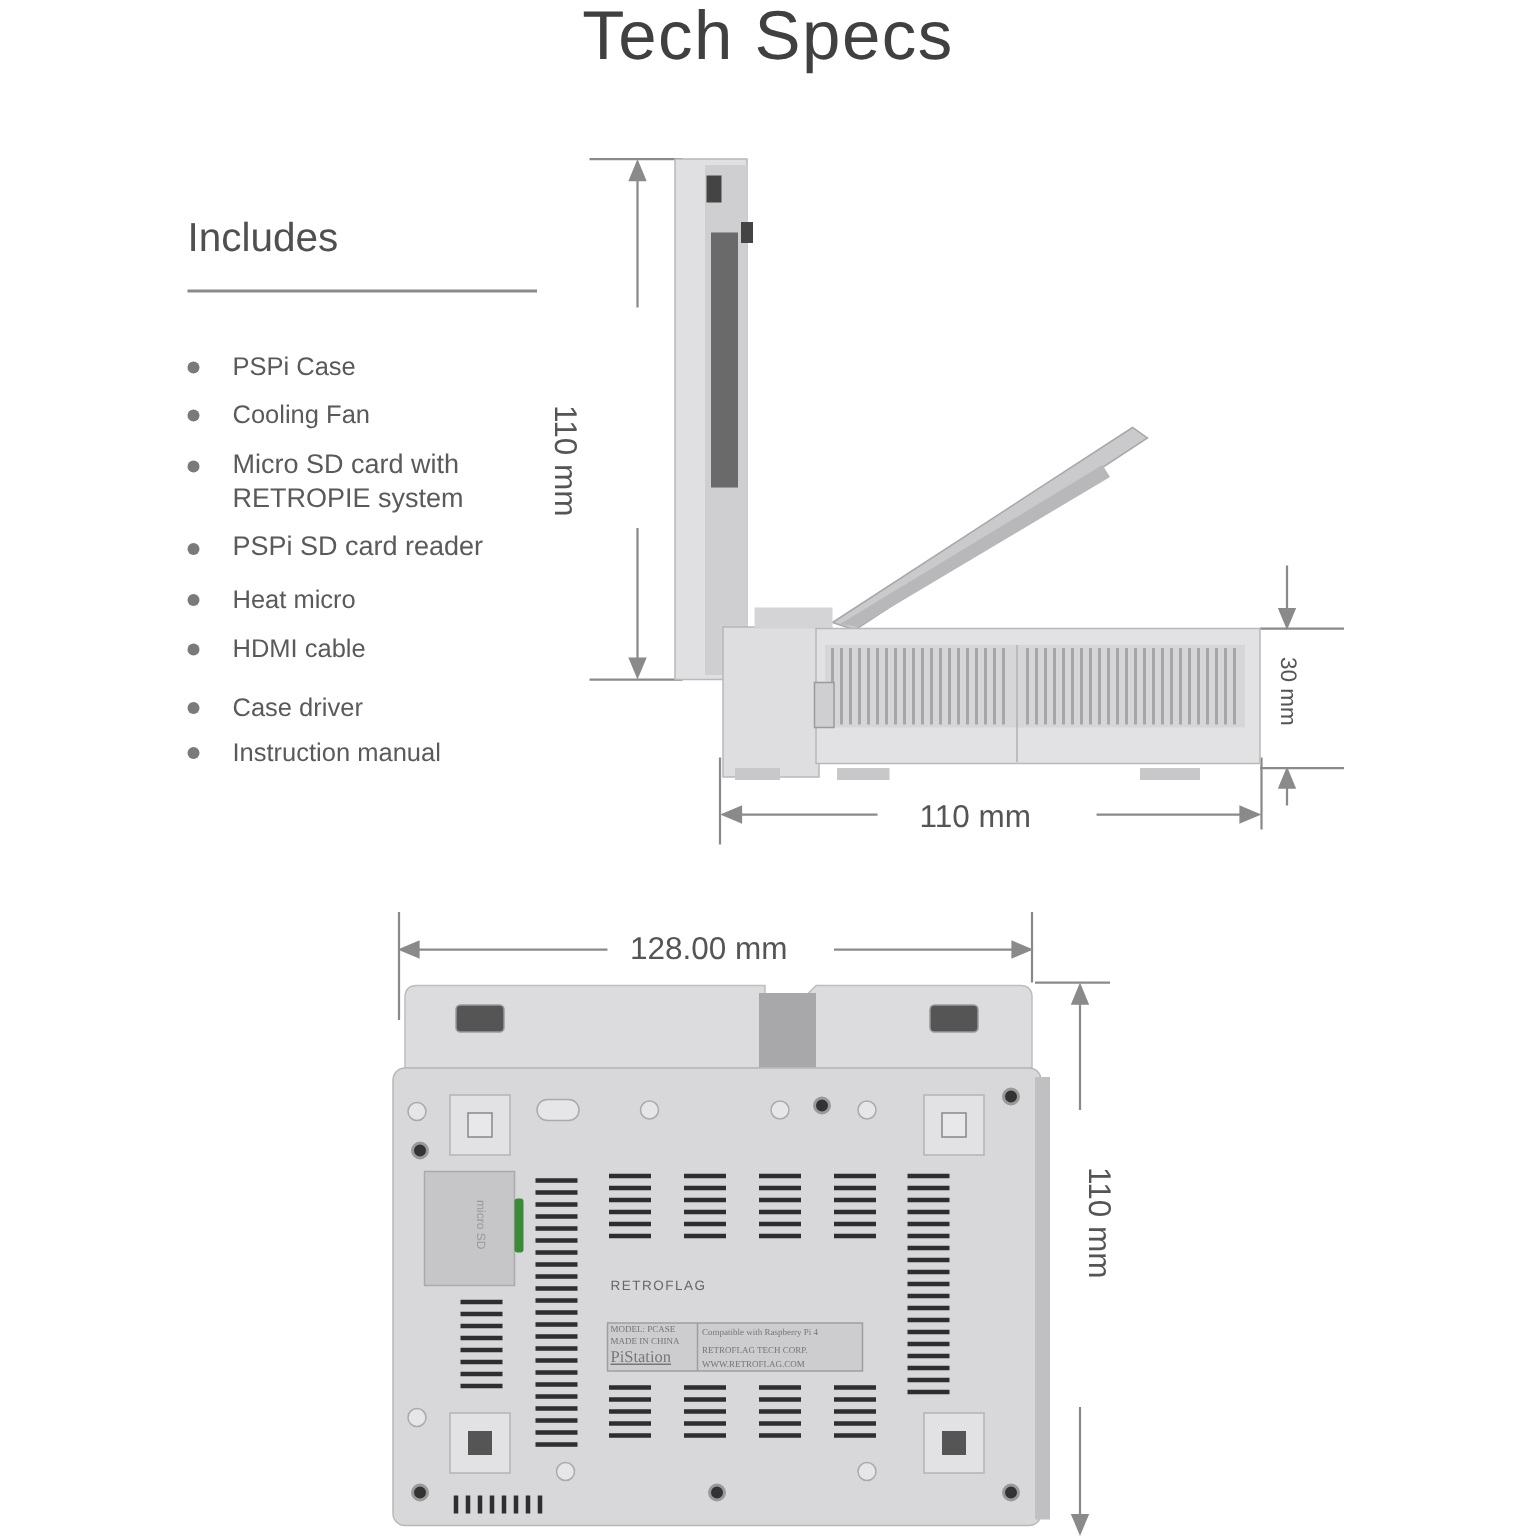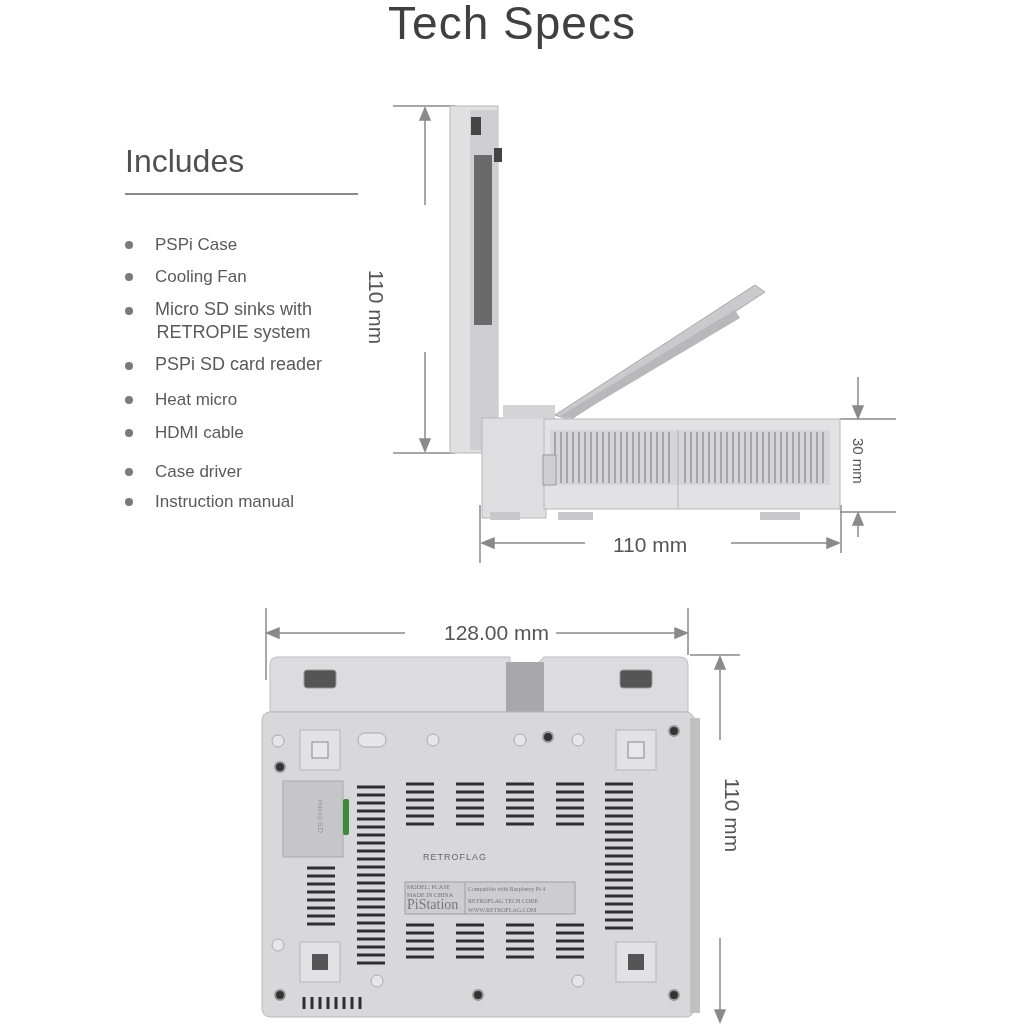--- a/index.html
+++ b/index.html
@@ -1,18 +1,18 @@
 <!DOCTYPE html>
 <html><head>
 <meta charset="utf-8">
 <style>
   html,body{margin:0;padding:0;background:#ffffff;}
   body{width:1024px;height:1024px;position:relative;overflow:hidden;font-family:"Liberation Sans",sans-serif;color:#444;}
   .title{position:absolute;left:0;width:1024px;top:-4px;text-align:center;font-size:46px;color:#404040;letter-spacing:1px;}
-  .includes-title{position:absolute;left:125px;top:143px;font-size:32px;color:#505050;}
+  .includes-title{position:absolute;left:125px;top:143px;font-size:27px;color:#505050;}
   .includes-rule{position:absolute;left:125px;top:193px;width:233px;height:2px;background:#8a8a8a;}
   .inc-list{position:absolute;left:125px;top:0;margin:0;padding:0;list-style:none;}
   .inc-item{position:absolute;left:0;white-space:nowrap;font-size:17px;color:#5a5a5a;line-height:23px;}
   .inc-item .dot{position:absolute;left:0;width:8px;height:8px;border-radius:50%;background:#7a7a7a;}
   .inc-item .txt{position:absolute;left:30px;top:0;}
   .dim{position:absolute;color:#555;font-size:21px;white-space:nowrap;}
   
   .dev{position:absolute;}
 </style>
 </head>
@@ -28,21 +28,21 @@
     <span class="dot" style="top:8px;"></span>
     <span class="txt">PSPi Case</span>
   </li>
   <li class="inc-item" style="top:265px;">
     <span class="dot" style="top:8px;"></span>
     <span class="txt">Cooling Fan</span>
   </li>
   <li class="inc-item" style="top:298px;font-size:18px;">
     <span class="dot" style="top:9px;"></span>
     <span class="txt">
-      <span style="display:block;">Micro SD sinks with</span>
+      <span style="display:block;">Micro SD card with</span>
       <span style="display:block;text-align:center;">RETROPIE system</span>
     </span>
   </li>
   <li class="inc-item" style="top:353px;font-size:18px;">
     <span class="dot" style="top:9px;"></span>
     <span class="txt">PSPi SD card reader</span>
   </li>
   <li class="inc-item" style="top:388px;">
     <span class="dot" style="top:8px;"></span>
     <span class="txt">Heat micro</span>
@@ -328,26 +328,26 @@
     <line x1="336" y1="997" x2="336" y2="1009"></line>
       <line x1="344" y1="997" x2="344" y2="1009"></line>
     <line x1="352" y1="997" x2="352" y2="1009"></line>
       <line x1="360" y1="997" x2="360" y2="1009"></line>
   </g>
 
   <rect x="405" y="882" width="170" height="32" fill="#cdcdcf" stroke="#9e9e9e"></rect>
   <line x1="465" y1="882" x2="465" y2="914" stroke="#9e9e9e"></line>
 </svg>
 
-<div class="dim" style="left:420px;top:621px;margin-left:24px;">128.00 mm</div>
+<div class="dim" style="left:420px;top:621px;">128.00 mm</div>
 <div class="dim" style="left:744px;top:778px;transform:rotate(90deg);transform-origin:left top;">110 mm</div>
-<div style="position:absolute;left:407px;top:852px;font-size:9px;letter-spacing:1px;color:#666;margin-left:16px;">RETROFLAG</div>
+<div style="position:absolute;left:407px;top:852px;font-size:9px;letter-spacing:1px;color:#666;">RETROFLAG</div>
 <div style="position:absolute;left:304px;top:812px;font-size:8px;color:#999;transform:rotate(90deg);">micro SD</div>
 <div style="position:absolute;left:407px;top:883px;width:58px;font-family:'Liberation Serif',serif;color:#777;line-height:8px;">
   <div style="font-size:6px;">MODEL: PCASE</div>
   <div style="font-size:6px;">MADE IN CHINA</div>
-  <div style="font-size:14px;line-height:12px;">PiStation</div>
+  <div style="font-size:11px;line-height:12px;text-decoration:underline;">PiStation</div>
 </div>
 <div style="position:absolute;left:468px;top:885px;width:110px;font-family:'Liberation Serif',serif;color:#777;line-height:9px;font-size:6px;">
   <div>Compatible with Raspberry Pi 4</div>
   <div style="margin-top:3px;">RETROFLAG TECH CORP.</div>
   <div>WWW.RETROFLAG.COM</div>
 </div>
 
 </body></html>

